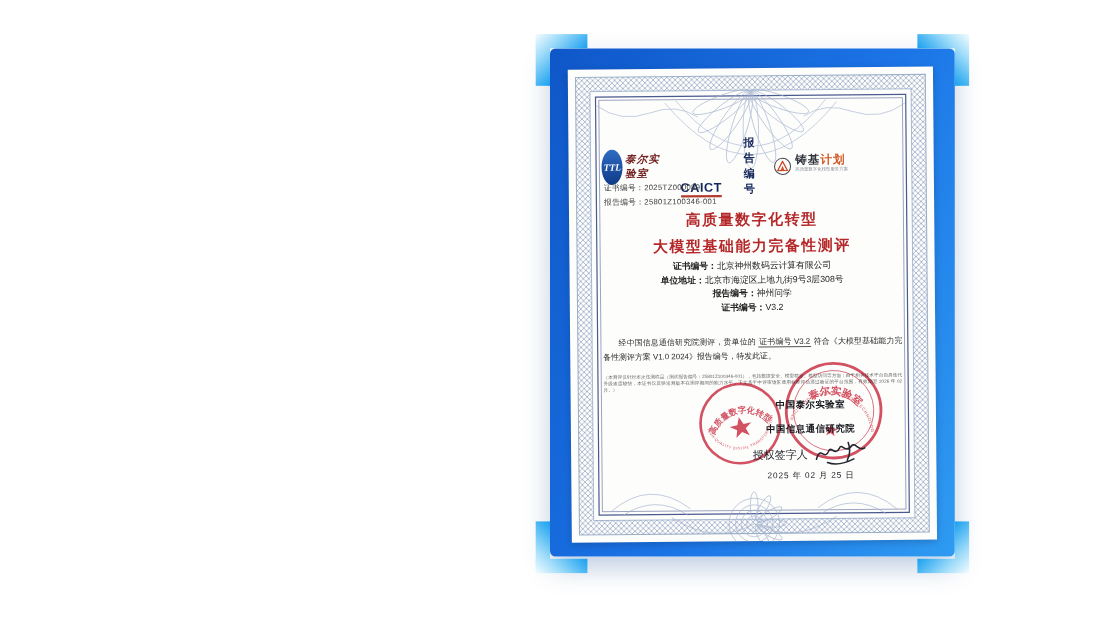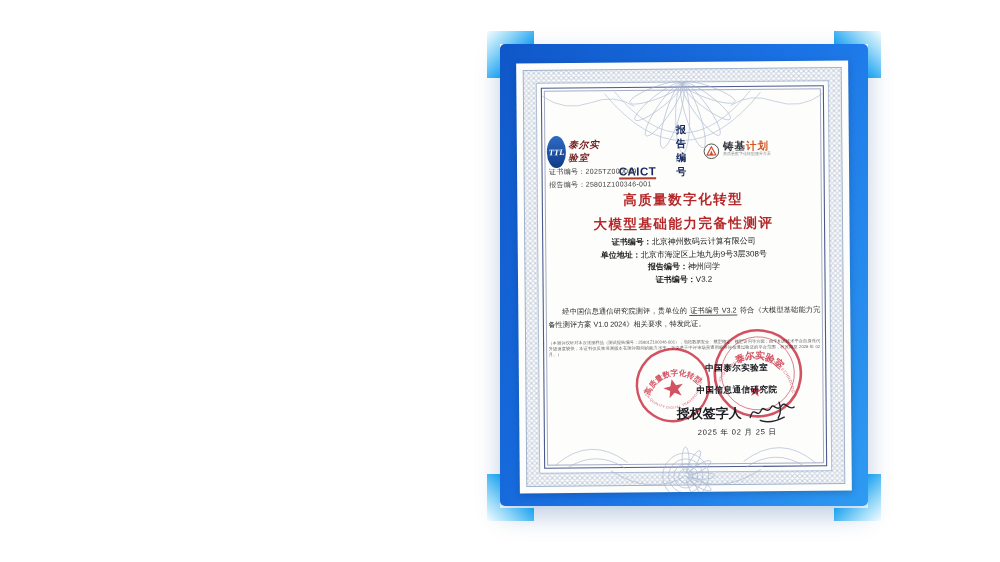--- a/index.html
+++ b/index.html
@@ -84,21 +84,21 @@
     transform:rotate(-12deg); }
   .stamp-right { left:161px; top:264px; width:96px; height:96px;
     transform:rotate(8deg); }
 
   
   .org-line { left:120px; width:136px; text-align:center; font-size:8.5px;
     font-weight:bold; color:#16181d; letter-spacing:.5px; }
   .org1 { top:301px; } .org2 { top:323px; }
   .signer-row { top:341px; left:120px; width:136px; display:flex;
     align-items:center; justify-content:center; gap:4px; }
-  .signer-label { font-size:13px; color:#1b1d22; font-weight:bold; }
+  .signer-label { font-size:10px; color:#1b1d22; font-weight:normal; }
   .sig { width:52px; height:26px; margin-top:-4px; }
   .date-line { top:366px; left:120px; width:136px; text-align:center;
     font-size:7.5px; color:#16181d; letter-spacing:.8px; }
 </style>
 </head>
 <body>
 
 <div class="stage">
 
   <div class="corner tl">
@@ -229,21 +229,21 @@
           <div>大模型基础能力完备性测评</div>
         </div>
 
         <div class="fields">
           <div><b>证书编号：</b><span>北京神州数码云计算有限公司</span></div>
           <div><b>单位地址：</b><span>北京市海淀区上地九街9号3层308号</span></div>
           <div><b>报告编号：</b><span>神州问学</span></div>
           <div><b>证书编号：</b><span>V3.2</span></div>
         </div>
 
-        <p class="body-text"><span>经中国信息通信研究院测评，贵单位的</span> <span class="u">证书编号 V3.2</span> <span>符合</span><span>《大模型基础能力完备性测评方案 V1.0 2024》</span><span>相关要求，特发此证。</span></p>
+        <p class="body-text"><span>经中国信息通信研究院测评，贵单位的</span> <span class="u">证书编号 V3.2</span> <span>符合</span><span>《大模型基础能力完备性测评方案 V1.0 2024》</span><span>报告编号，特发此证。</span></p>
 
         <p class="footnote">（本测评仅针对本次送测样品（测试报告编号：25801Z100346-001），包括数据安全、模型稳定、模型访问等方面；由于相关技术平台自身迭代升级速度较快，本证书仅反映送测版本在测评期间的能力水平，下文基于中评审场景通用标准评估通过验证的平台范围，有效期至 2026 年 02 月。）</p>
 
         <svg class="stamp stamp-left" viewBox="0 0 80 80">
           <defs>
             <path id="arcL1" d="M13 49 A29 29 0 0 1 67 49" fill="none"></path>
             <path id="arcL2" d="M9.5 38 A31 31 0 0 0 70.5 38" fill="none"></path>
           </defs>
           <circle cx="40" cy="40" r="36" fill="none" stroke="#ce3a4d" stroke-width="2.4"></circle>
           <path transform="translate(40,44) scale(1.0)" fill="#ce3a4d" d="M0,-10 L2.9,-3.1 10,-3.1 4.0,1.2 6.2,8.1 0,3.8 -6.2,8.1 -4.0,1.2 -10,-3.1 -2.9,-3.1 Z"></path>

